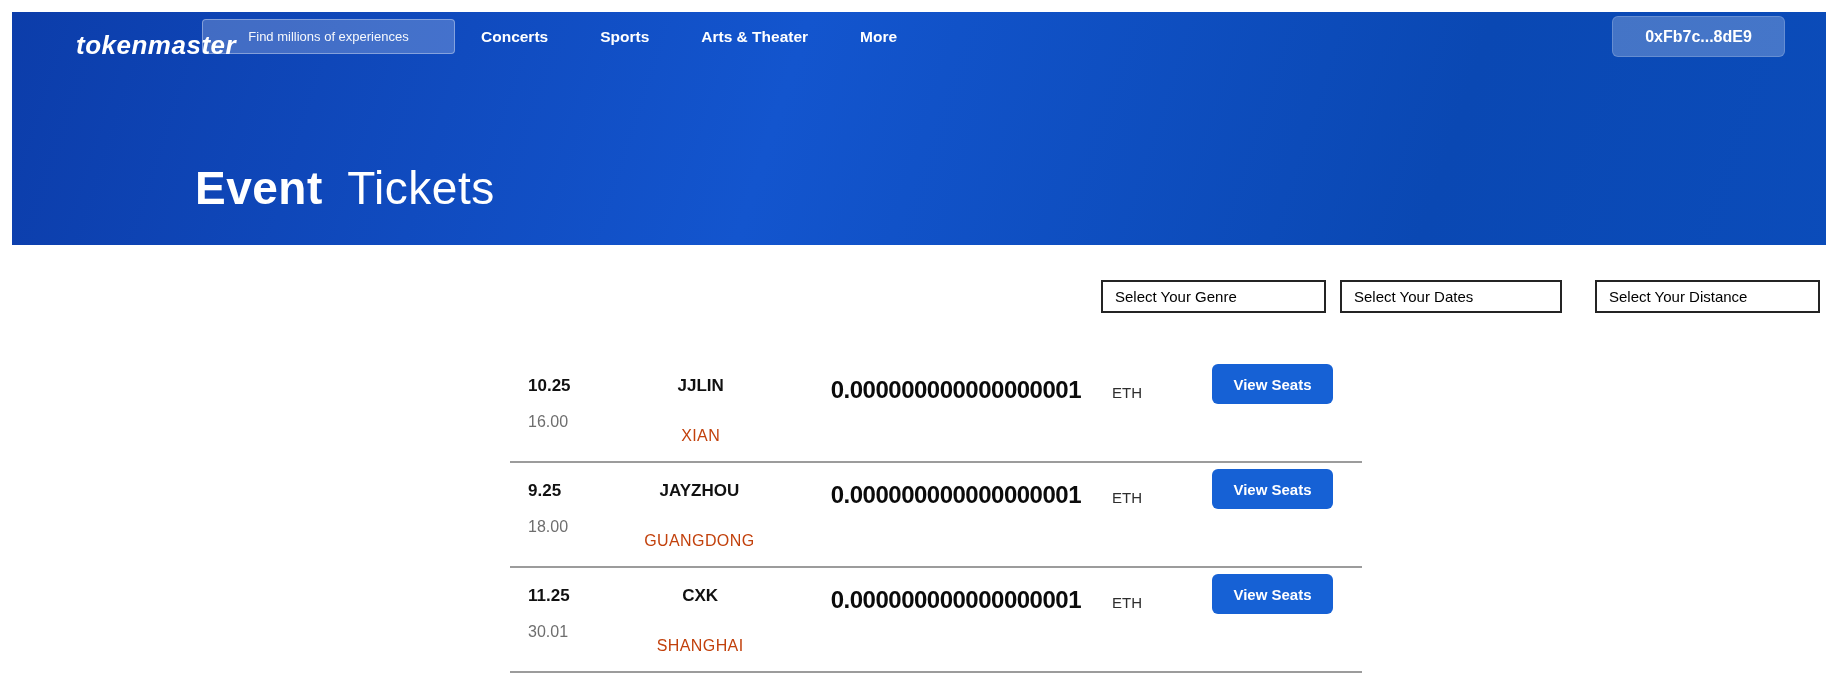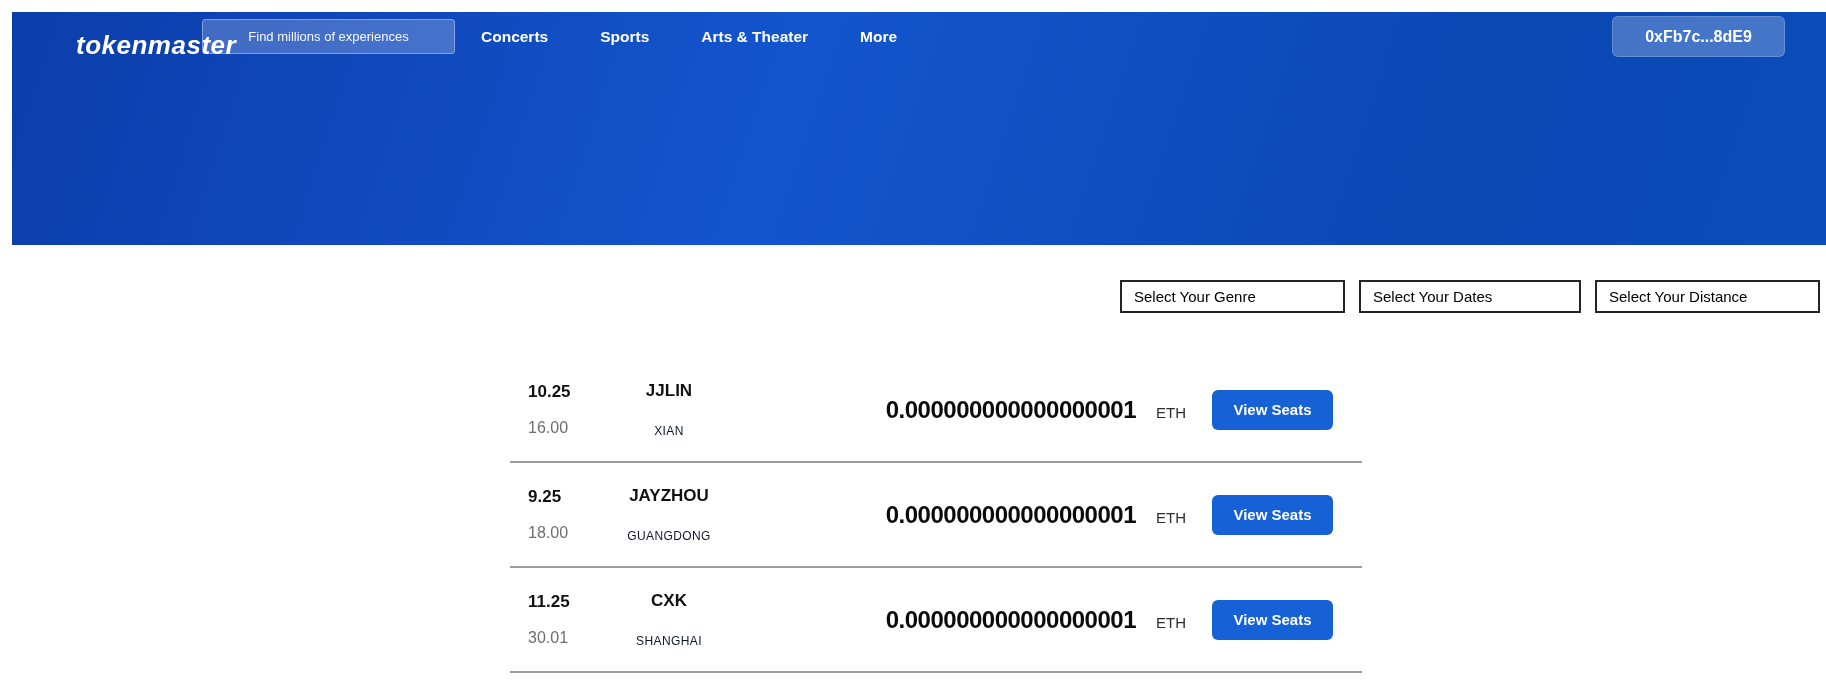--- a/index.html
+++ b/index.html
@@ -75,48 +75,49 @@
     height:33px;
     border:2px solid #242424;
     background:#ffffff;
     display:flex; align-items:center;
     padding-left:12px;
     font-size:15px; color:#000000;
     cursor:pointer;
   }
   .filter-select.w1 { width:225px; }
   .filter-select.w2 { width:222px; }
-  .filter-select.w3 { width:225px; }
+  .filter-select.w3 { width:225px;margin-left:19px; }
 
   
   .event-list {
     width:864px;
     margin:33px 0 0 492px;
   }
   .event-row {
     height:105px;
-    display:flex; align-items:center;
+    display:flex; 
     border-bottom:2px solid #9c9c9c;
     padding-right:29px;
+    gap:44px;
   }
   .col-date { width:68px; }
   .ev-date { font-size:17px; font-weight:700; color:#111111; }
   .ev-time { font-size:16px; color:#6e6e6e; margin-top:5px; }
   .col-name { width:170px; text-align:center; }
   .ev-name { font-size:17px; font-weight:700; color:#111111; }
-  .ev-loc  { font-size:12px; color:#0f172a; margin-top:11px; letter-spacing:0.4px; }
+  .ev-loc  { font-size:16px; color:#c2410c; margin-top:19px; letter-spacing:0.4px; }
   .col-price {
     flex:1;
     display:flex; justify-content:flex-end; align-items:baseline;
   }
   .ev-cost {
     font-size:24px; font-weight:700; color:#0b0b0b;
     letter-spacing:-0.5px;
   }
-  .ev-currency { font-size:15px; color:#2e2e2e; margin-left:8px; }
+  .ev-currency { font-size:15px; color:#2e2e2e; margin-left:19px; }
   .seats-btn {
     width:121px; height:40px;
     margin-left:14px; flex:0 0 auto;
     background:#1661d5;
     border:none; border-radius:6px;
     color:#ffffff; font-size:15px; font-weight:700;
     display:flex; align-items:center; justify-content:center;
     cursor:pointer;
     font-family: "Liberation Sans", "DejaVu Sans", sans-serif;
   }
@@ -131,20 +132,21 @@
 
   <div class="nav">
     <div class="nav-item">Concerts</div>
     <div class="nav-item">Sports</div>
     <div class="nav-item">Arts &amp; Theater</div>
     <div class="nav-item">More</div>
   </div>
 
   <div class="wallet-btn">0xFb7c...8dE9</div>
 
+  <div class="hero-title"><span class="bold">Event</span><span> Tickets</span></div>
 </div>
 
 <div class="filters">
   <div class="filter-select w1">Select Your Genre</div>
   <div class="filter-select w2">Select Your Dates</div>
   <div class="filter-select w3">Select Your Distance</div>
 </div>
 
 <div class="event-list">
 

